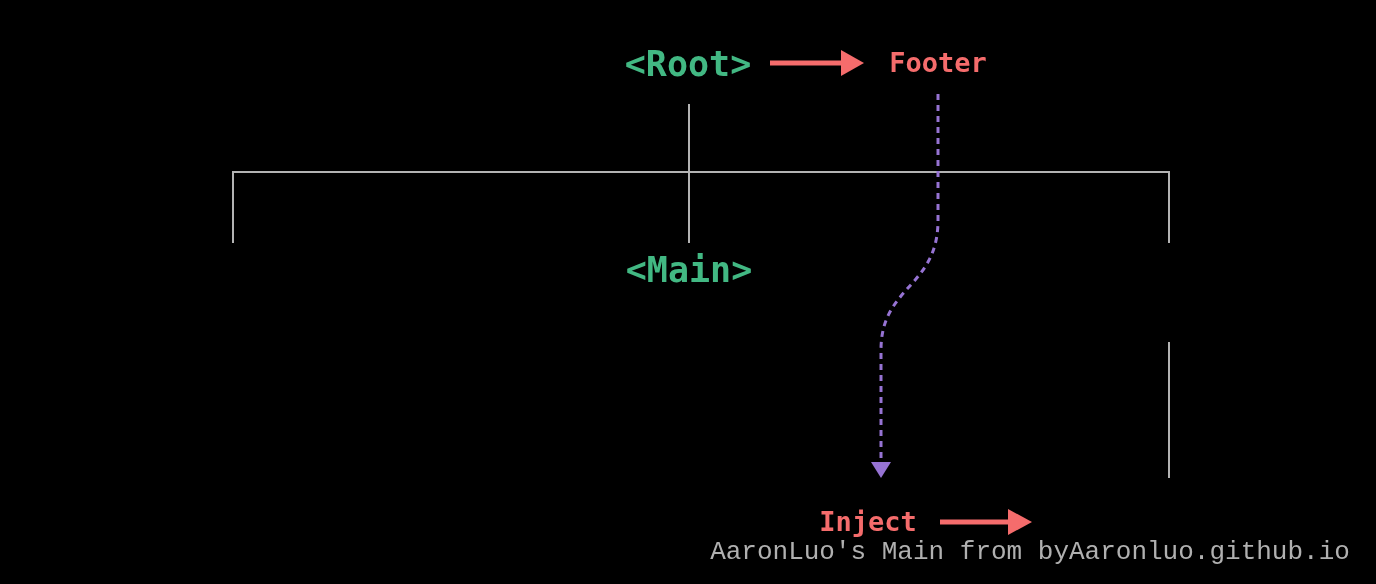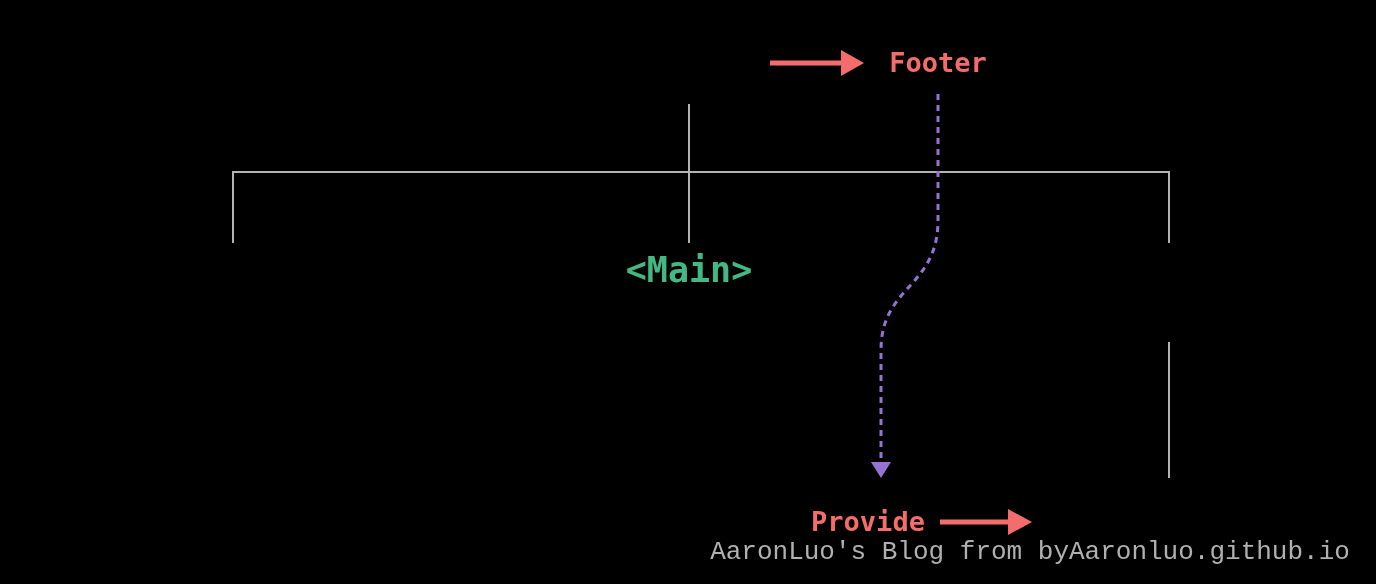--- a/index.html
+++ b/index.html
@@ -61,20 +61,21 @@
     <line x1="770" y1="63" x2="842" y2="63" stroke-width="5" stroke="#f56c6c"></line>
     <polygon points="841,50 841,76 864,63" fill="#f56c6c"></polygon>
 
     <line x1="940" y1="522" x2="1010" y2="522" stroke-width="5" stroke="#f56c6c"></line>
     <polygon points="1008,509 1008,535 1032,522" fill="#f56c6c"></polygon>
 
     <path d="M 938 94 L 938 222 C 937 288, 881 286, 881 350 L 881 462" fill="none" stroke-width="3" stroke-dasharray="6 5" stroke="#9673d3"></path>
     <polygon points="871,462 891,462 881,478" fill="#9673d3"></polygon>
   </svg>
 
+  <div class="node" style="left:688px; top:64px;">&lt;Root&gt;</div>
   <div class="node" style="left:689px; top:270px;">&lt;Main&gt;</div>
 
   <div class="annotation" style="left:938px; top:62px;">Footer</div>
-  <div class="annotation" style="left:868px; top:521px;">Provide</div>
+  <div class="annotation" style="left:868px; top:521px;">Inject</div>
 
-  <div class="watermark" style="left:1030px; top:552px;">AaronLuo's Blog from byAaronluo.github.io</div>
+  <div class="watermark" style="left:1030px; top:552px;">AaronLuo's Main from byAaronluo.github.io</div>
 
 </div>
 
 </body></html>

